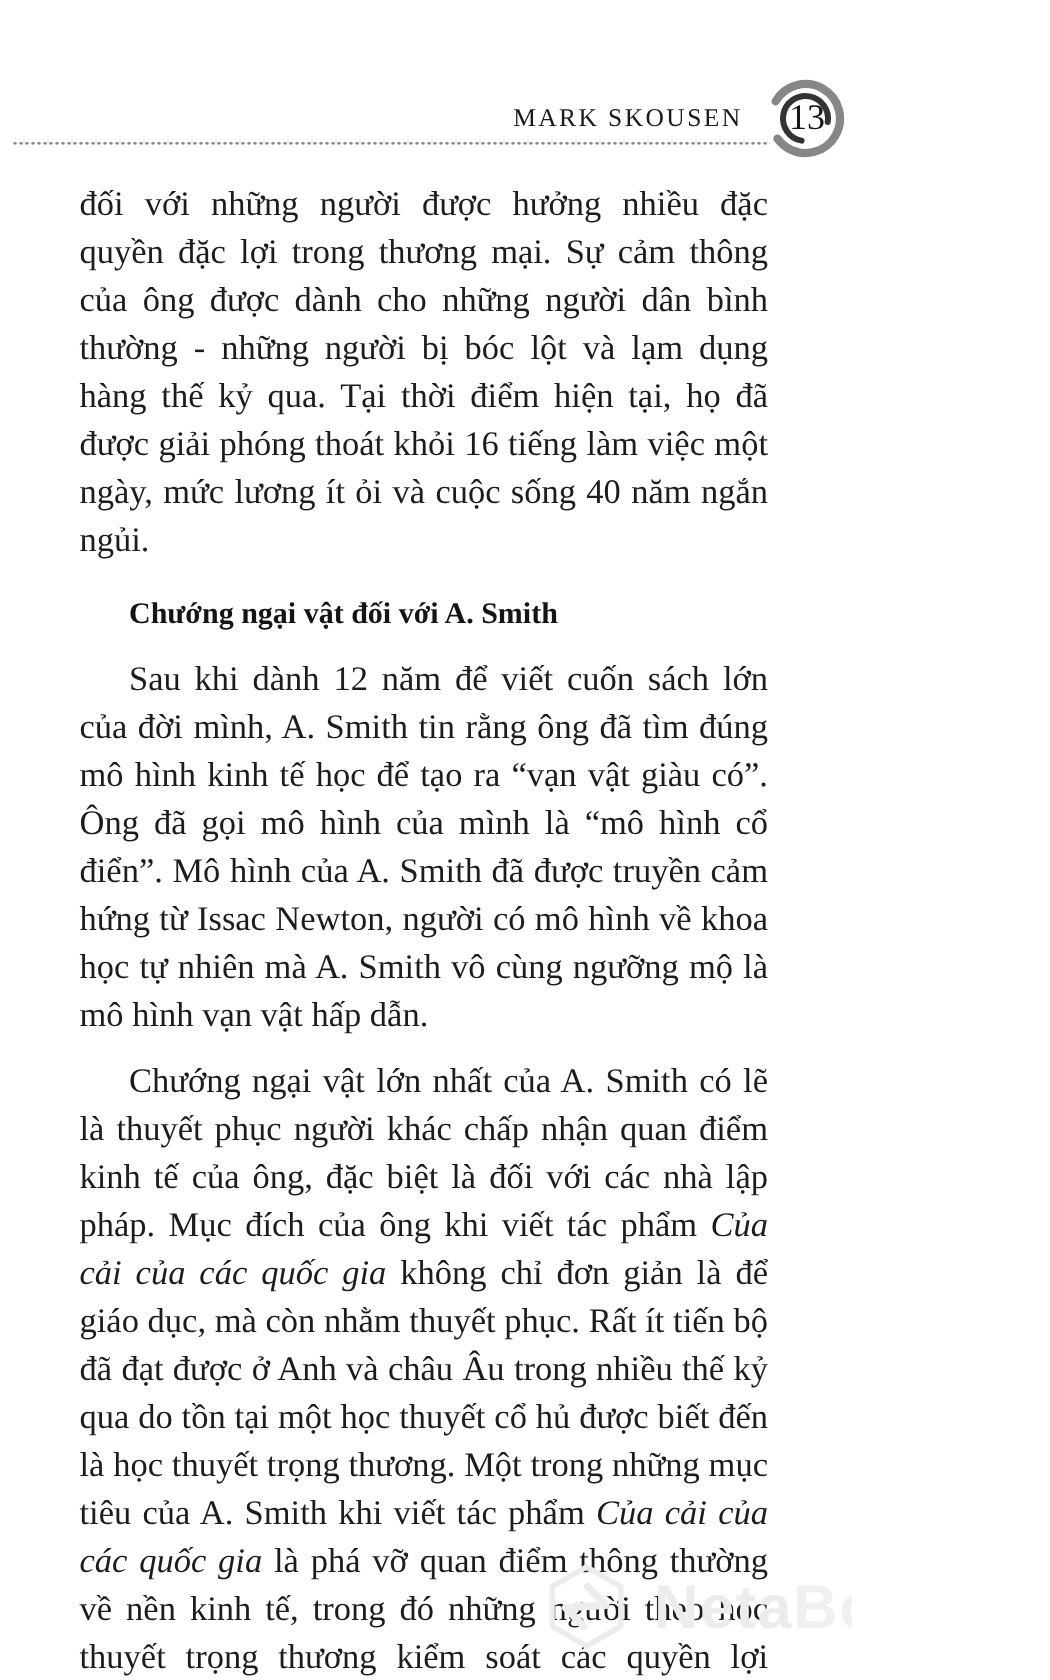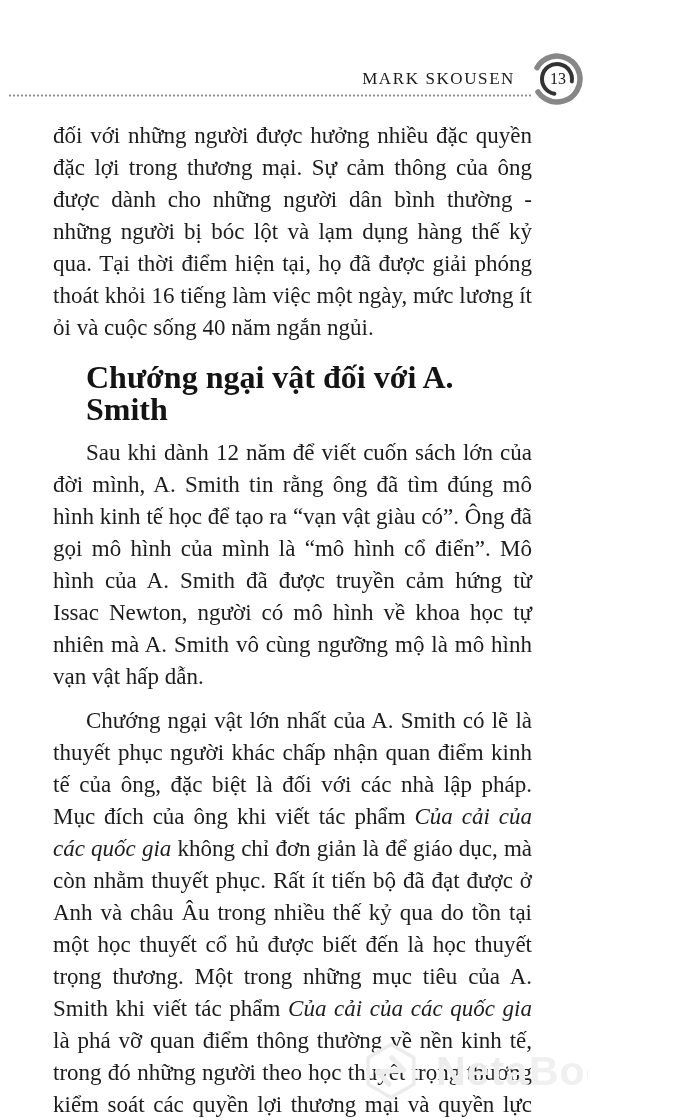--- a/index.html
+++ b/index.html
@@ -3,55 +3,54 @@
 <meta charset="utf-8">
 <style>
   html,body{margin:0;padding:0;background:#ffffff;}
   .page{
     position:relative;
     width:568px;height:1120px;
     background:#ffffff;
     overflow:hidden;
     font-family:"Liberation Serif","DejaVu Serif",serif;
     color:#1c1c1c;
-    padding-left:20px;
   }
   
   .running-title{
     position:absolute;top:69px;right:73px;
     font-size:17px;letter-spacing:1.6px;
     color:#1a1a1a;white-space:nowrap;
   }
   .dotted-rule{
     position:absolute;top:94px;left:8px;right:55px;height:3px;
     background-image:radial-gradient(circle,#8c8c8c 1px,rgba(140,140,140,0) 1.2px);
     background-size:4px 3px;background-repeat:repeat-x;background-position:left center;
   }
   .page-badge{
     position:absolute;top:52px;right:4px;width:54px;height:54px;
   }
   .page-badge svg{position:absolute;inset:0;}
   .page-num{
     position:absolute;inset:0;
     display:flex;align-items:center;justify-content:center;
-    font-size:16px;color:#161616;
+    font-size:24px;color:#161616;
     padding-left:2px;
   }
   
   .body-text{
     position:absolute;left:53px;right:56px;top:120px;
     font-size:23px;line-height:32px;
     text-align:justify;
   }
   .para{margin:0 0 12px 0;}
   .indent{text-indent:33px;}
   .section-heading{
     margin:17px 0 12px 0;
     padding-left:33px;
-    font-size:32px;line-height:32px;
+    font-size:20px;line-height:32px;
     font-weight:bold;color:#141414;
     text-align:left;
   }
   .book-ref{}
   
   .watermark{
     position:absolute;left:362px;top:1042px;
     display:flex;align-items:center;gap:16px;
     user-select:none;
   }

